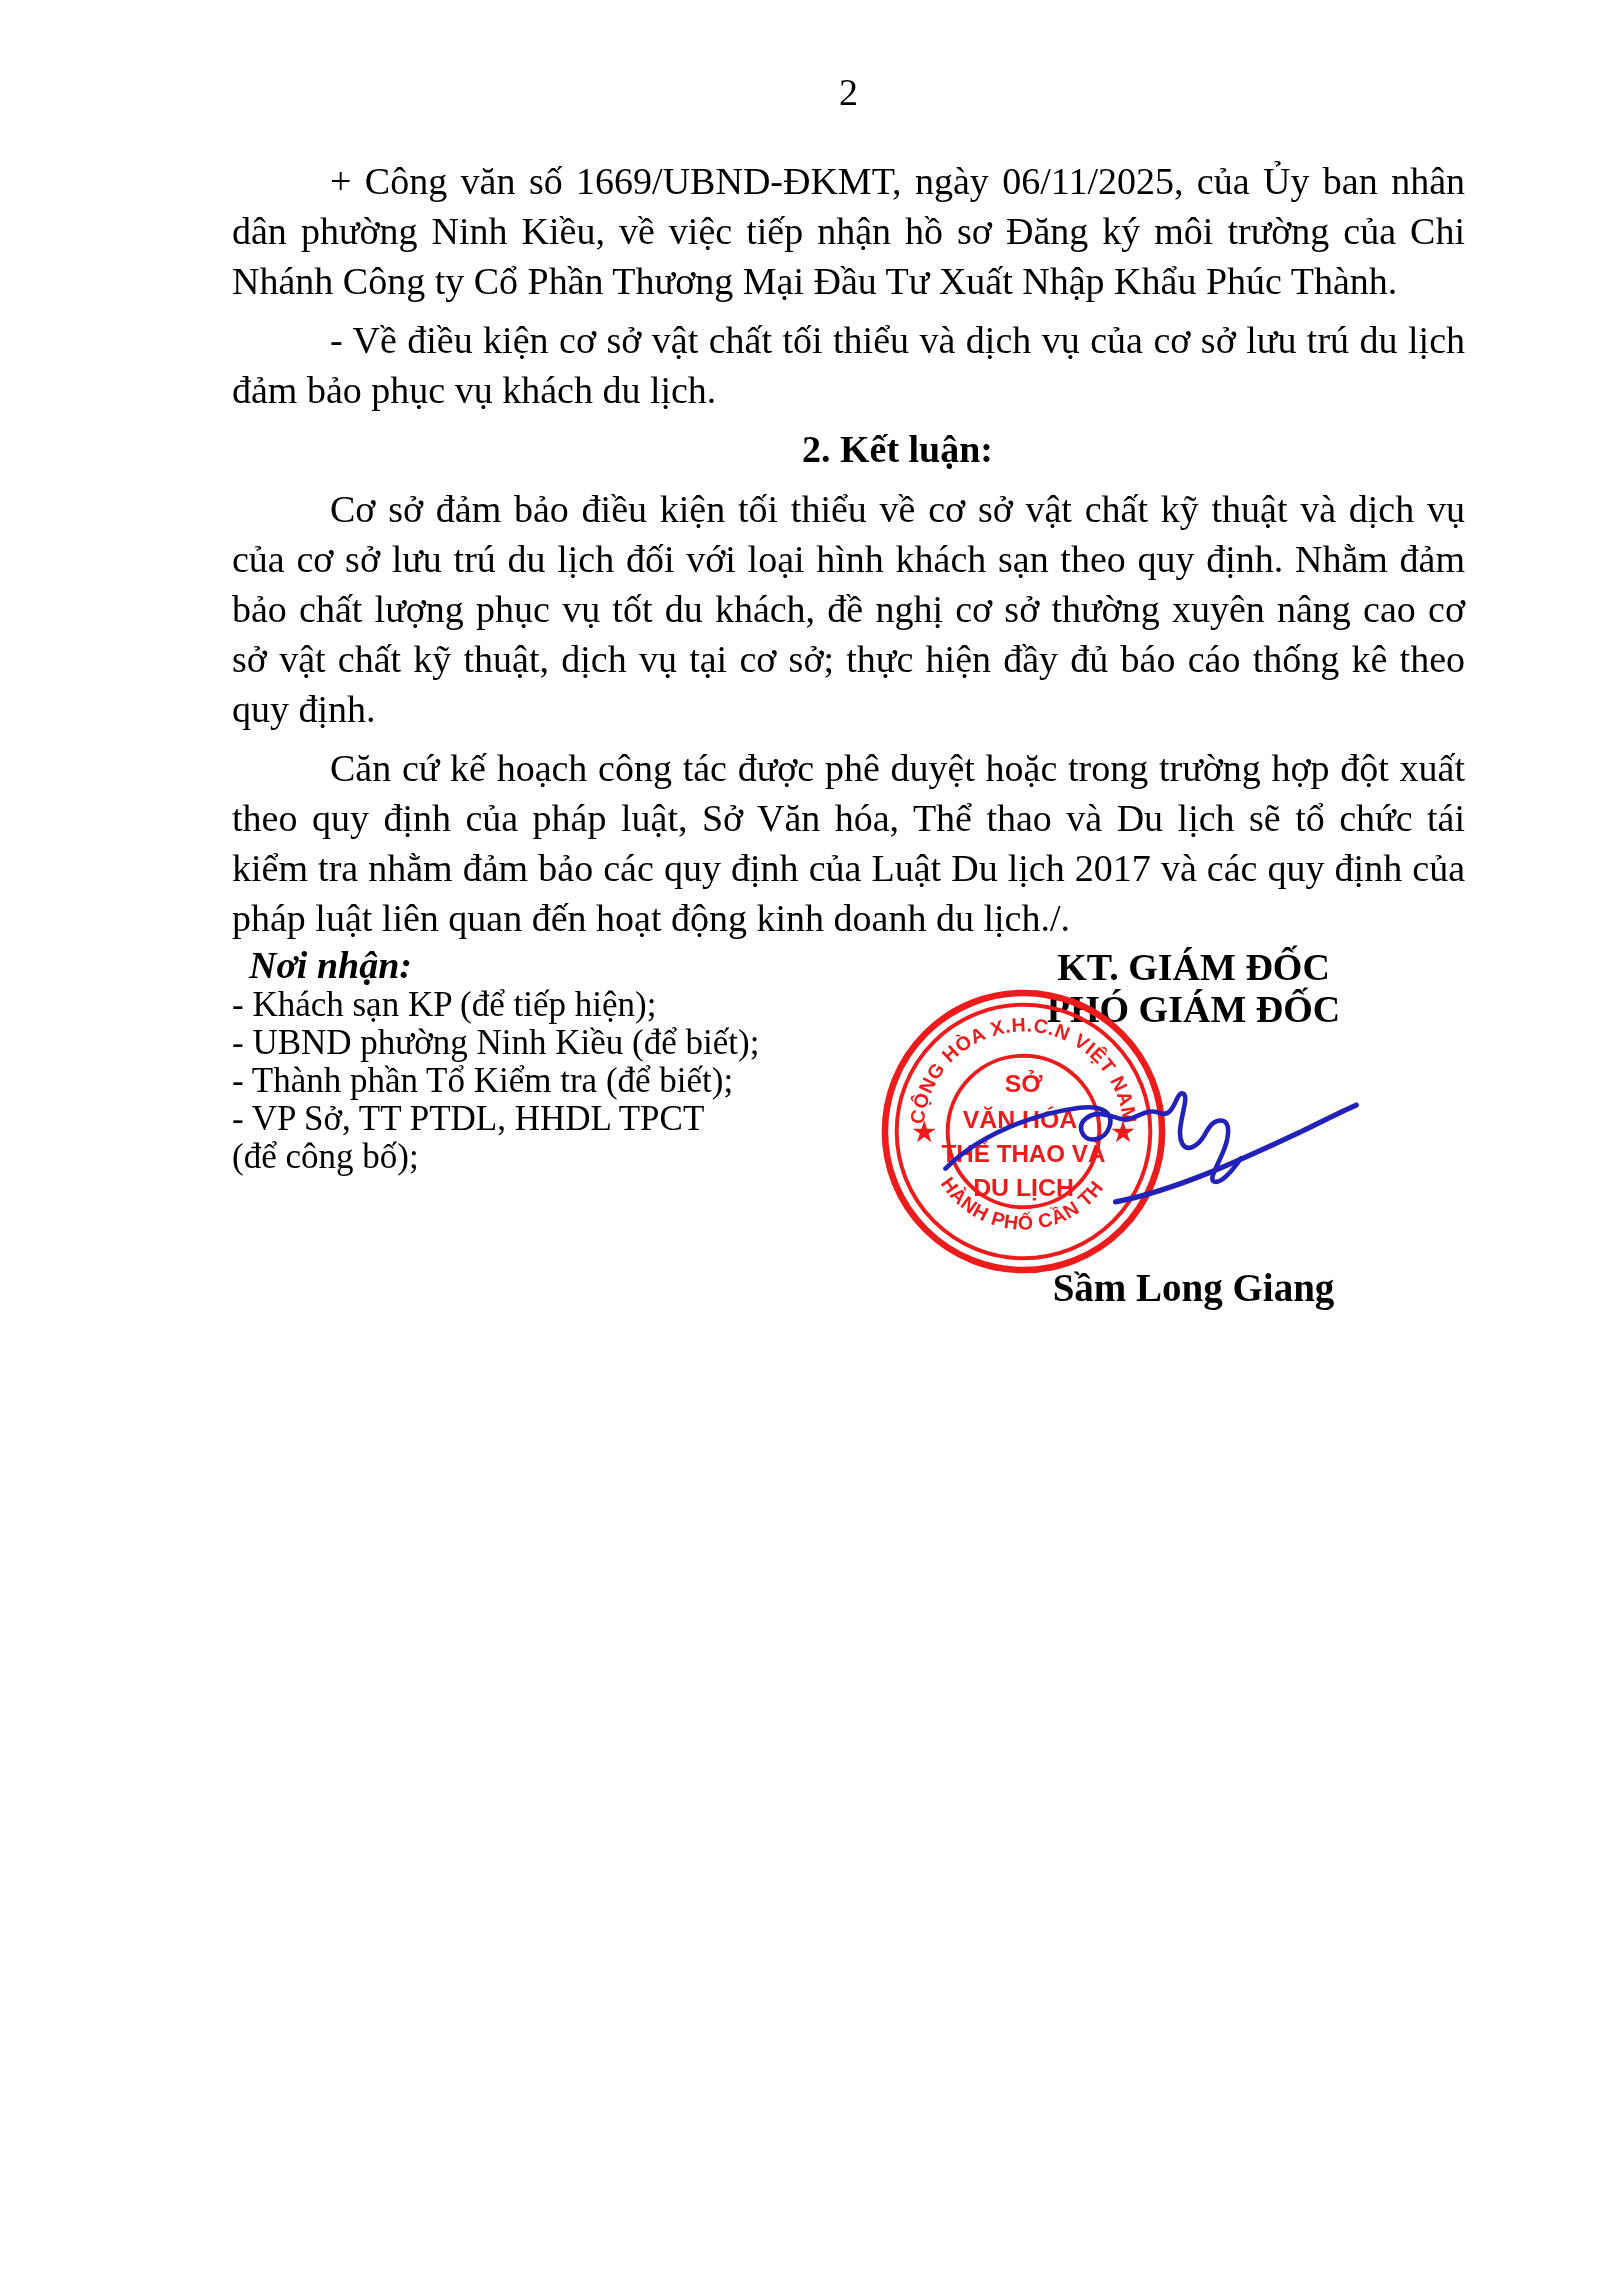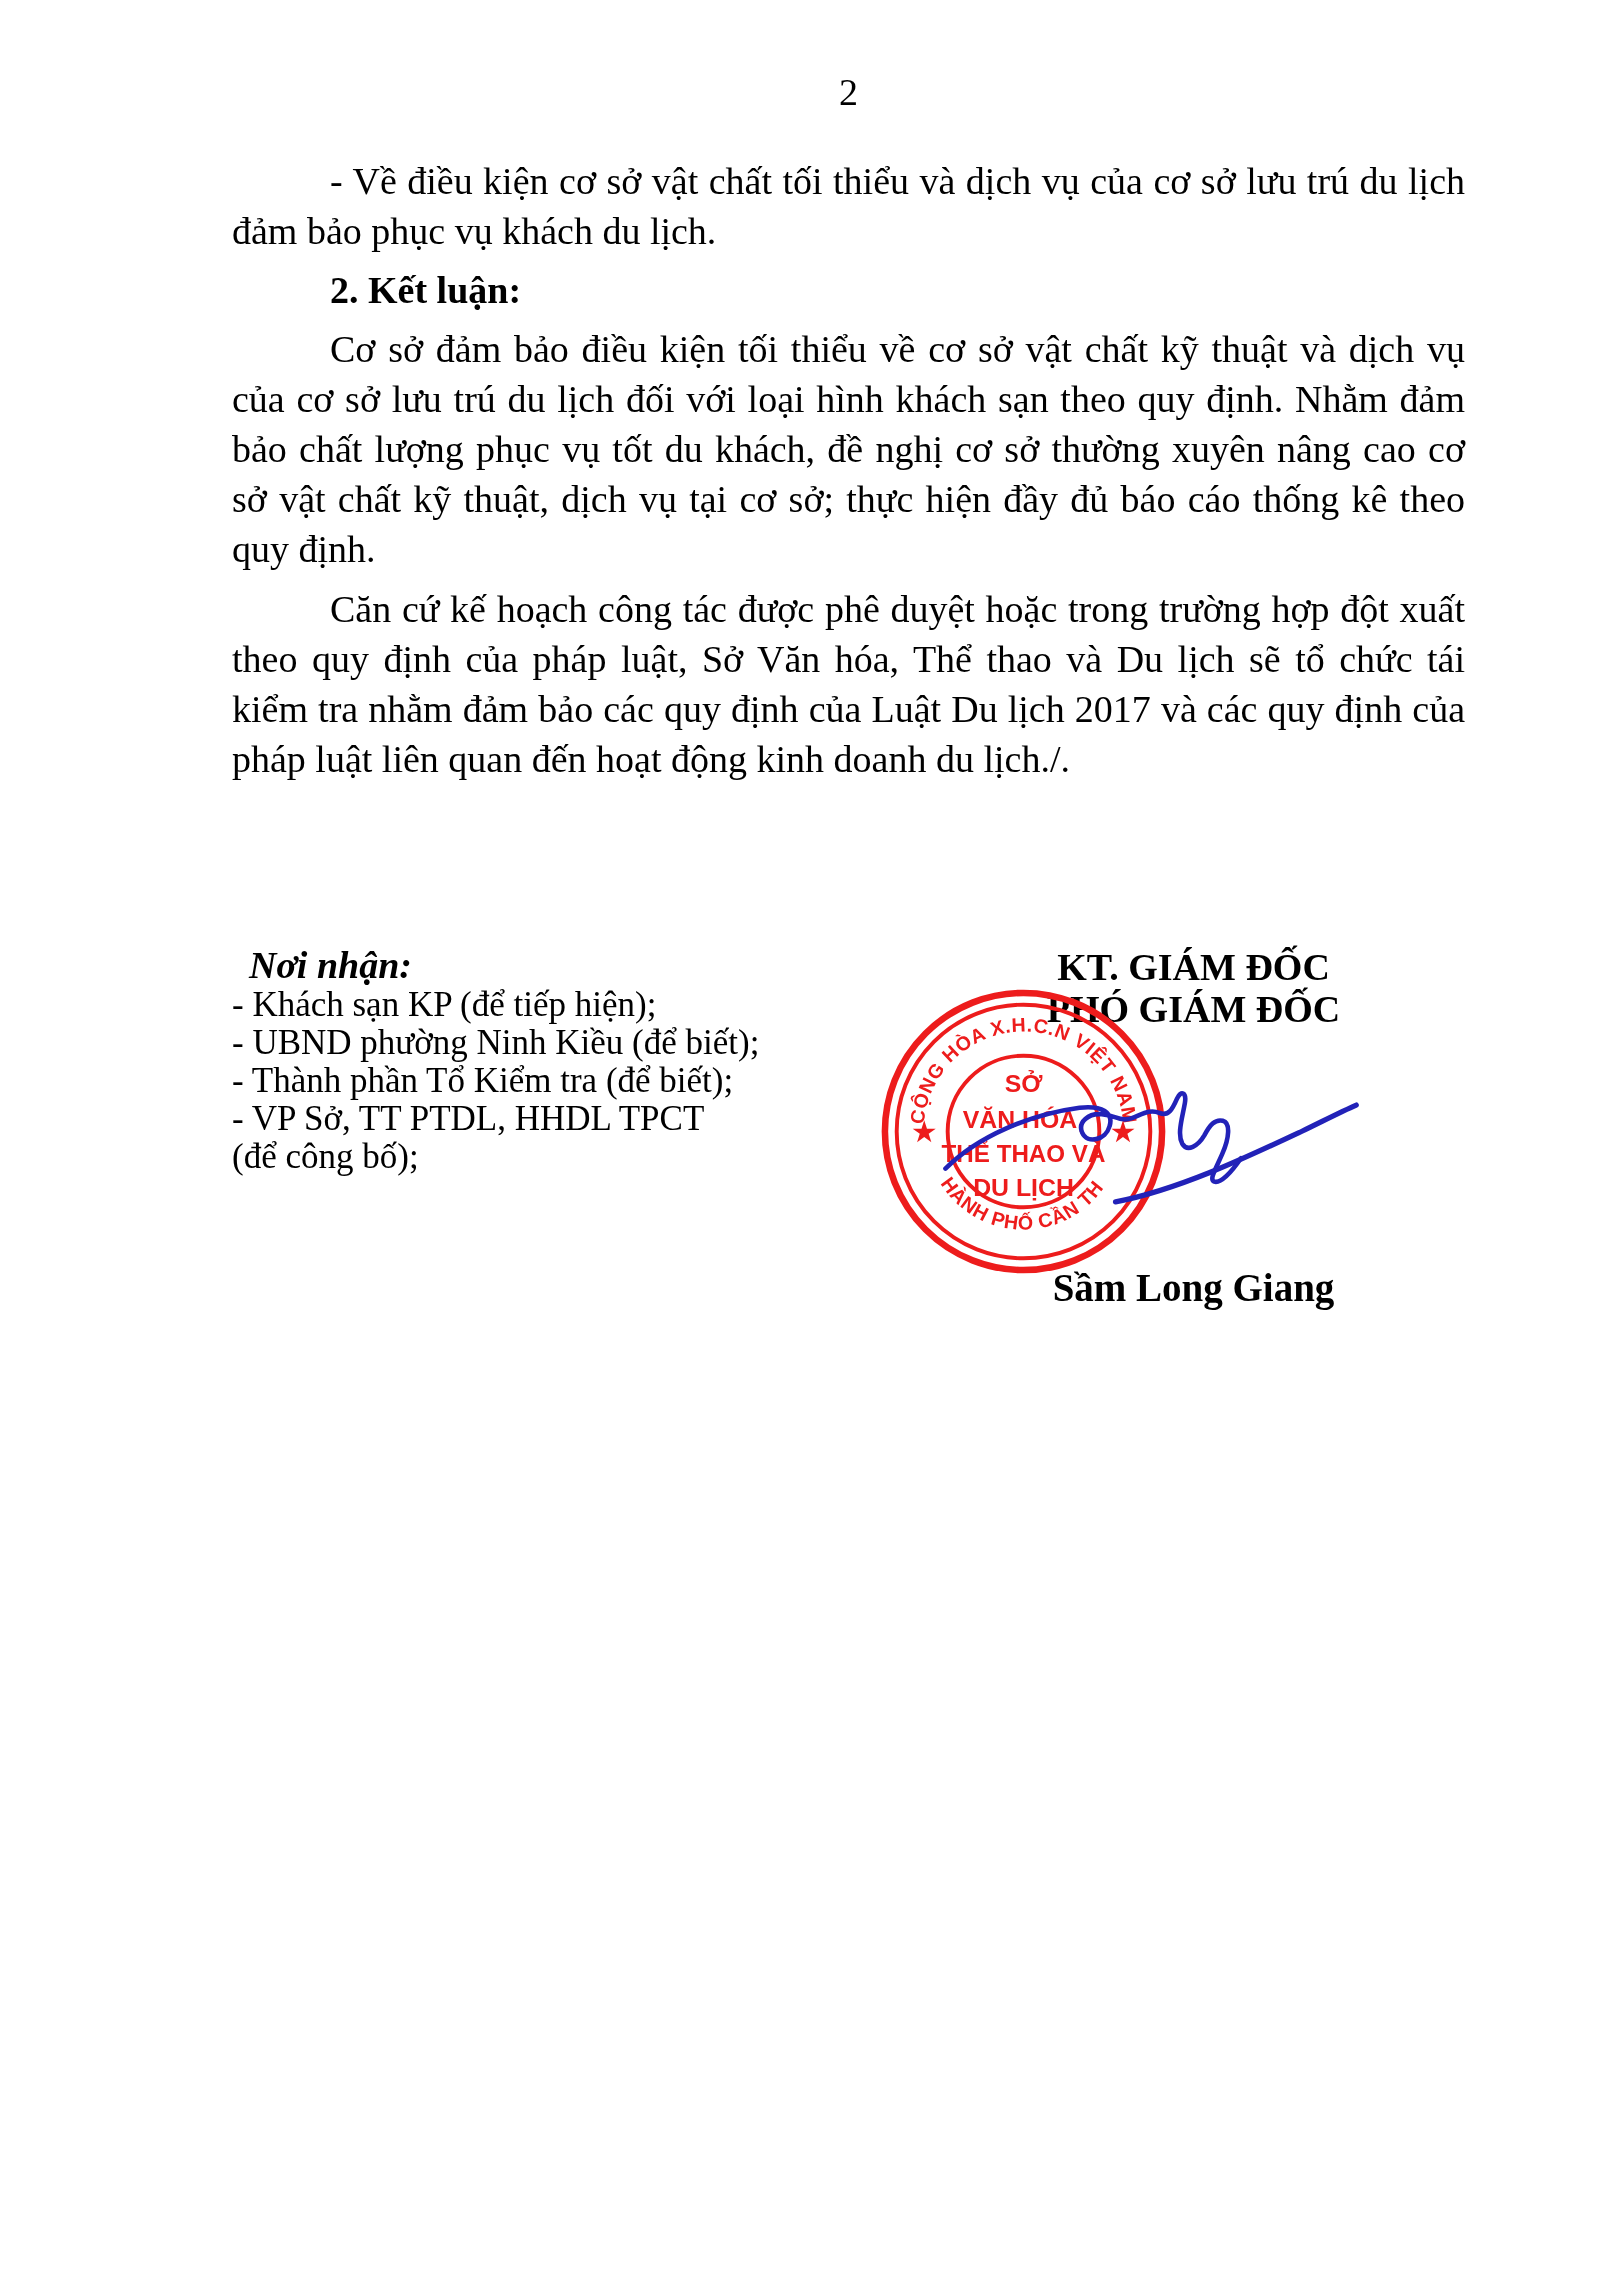--- a/index.html
+++ b/index.html
@@ -22,21 +22,21 @@
   }
   .content p{
     margin:0 0 9.2px 0;
     text-align:justify;
     text-indent:98px;
   }
   .content .heading{
     margin:9.2px 0 9.2px 0;
     font-weight:bold;
     text-indent:98px;
-    text-align:left;
+    text-align:center;
   }
   
   .recipients{
     position:absolute;left:232px;top:944px;width:622px;
   }
   .recipients-title{
     font-weight:bold;font-style:italic;
     font-size:38px;line-height:42px;
     padding-left:17px;
   }
@@ -76,20 +76,21 @@
   }
 </style>
 </head>
 <body>
 
 <div class="page">
 
   <div class="page-number">2</div>
 
   <div class="content">
+    <p>+ Công văn số 1669/UBND-ĐKMT, ngày 06/11/2025, của Ủy ban nhân dân phường Ninh Kiều, về việc tiếp nhận hồ sơ Đăng ký môi trường của Chi Nhánh Công ty Cổ Phần Thương Mại Đầu Tư Xuất Nhập Khẩu Phúc Thành.</p>
     <p>- Về điều kiện cơ sở vật chất tối thiểu và dịch vụ của cơ sở lưu trú du lịch đảm bảo phục vụ khách du lịch.</p>
     <div class="heading">2. Kết luận:</div>
     <p>Cơ sở đảm bảo điều kiện tối thiểu về cơ sở vật chất kỹ thuật và dịch vụ của cơ sở lưu trú du lịch đối với loại hình khách sạn theo quy định. Nhằm đảm bảo chất lượng phục vụ tốt du khách, đề nghị cơ sở thường xuyên nâng cao cơ sở vật chất kỹ thuật, dịch vụ tại cơ sở; thực hiện đầy đủ báo cáo thống kê theo quy định.</p>
     <p>Căn cứ kế hoạch công tác được phê duyệt hoặc trong trường hợp đột xuất theo quy định của pháp luật, Sở Văn hóa, Thể thao và Du lịch sẽ tổ chức tái kiểm tra nhằm đảm bảo các quy định của Luật Du lịch 2017 và các quy định của pháp luật liên quan đến hoạt động kinh doanh du lịch./.</p>
   </div>
 
   <div class="recipients">
     <div class="recipients-title">Nơi nhận:</div>
     <ul class="recipients-list">
       <li>- Khách sạn KP (để tiếp hiện);</li>

